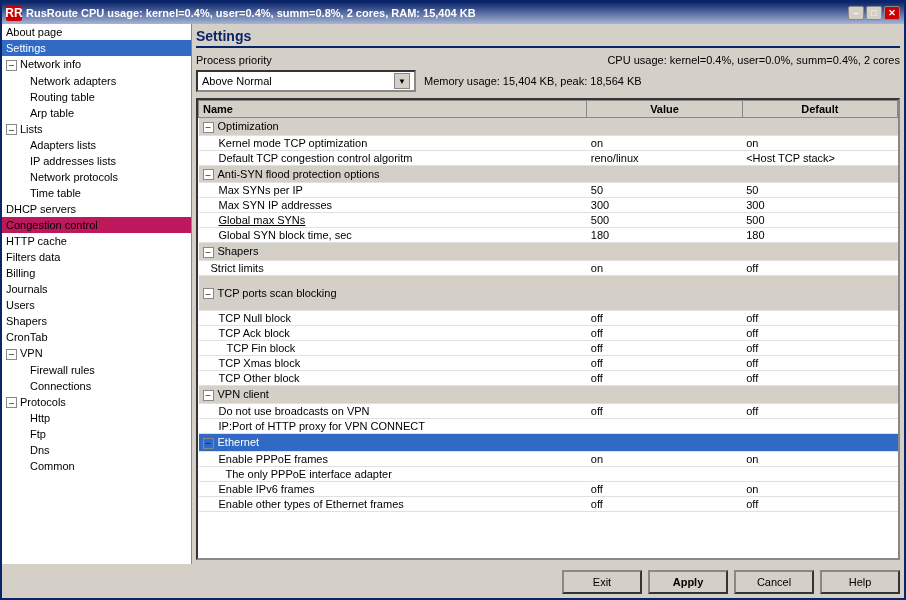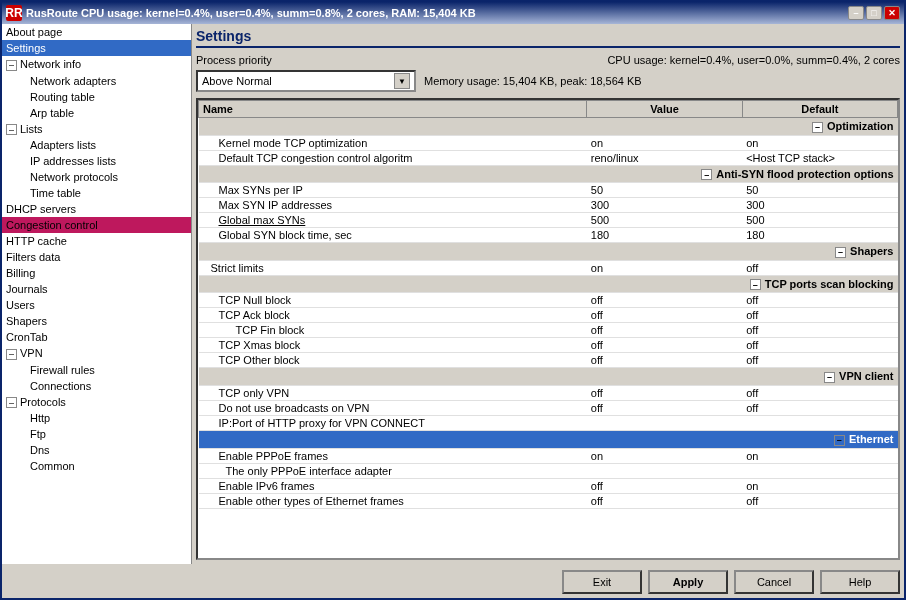--- a/index.html
+++ b/index.html
@@ -174,22 +174,21 @@
     .settings-table thead th:nth-child(3) { width: 22%; }
     
     .settings-table td {
       border-bottom: 1px solid #e0e0e0;
       padding: 1px 4px;
       vertical-align: middle;
     }
     
     .row-group-header {
       background: #d4d0c8;
-      font-weight: bold;
-      text-align: right;
+      font-weight: normal;
     }
     
     .row-group-header td {
       padding: 2px 4px;
     }
     
     .bottom-bar {
       display: flex;
       justify-content: flex-end;
       padding: 6px 4px 4px 4px;
@@ -329,54 +328,49 @@
               </tr>
               <tr class="row-group-header" style="background: rgb(212, 208, 200);">
                 <td colspan="3" style="padding: 2px 4px;"><span style="width: 11px; height: 11px; border: 1px solid rgb(136, 136, 136); display: inline-flex; align-items: center; justify-content: center; font-size: 9px; background: white; color: rgb(0, 0, 0); margin-right: 4px; vertical-align: middle;">–</span><span>Shapers</span></td>
               </tr>
               <tr>
                 <td style="padding-left: 12px;">Strict limits</td>
                 <td>on</td>
                 <td>off</td>
               </tr>
               <tr class="row-group-header" style="background: rgb(212, 208, 200);">
-                <td colspan="3" style="padding: 2px 4px; margin-left: 47px;"><span style="width: 11px; height: 11px; border: 1px solid rgb(136, 136, 136); display: inline-flex; align-items: center; justify-content: center; font-size: 9px; background: white; color: rgb(0, 0, 0); margin-right: 4px; vertical-align: middle;">–</span><span>TCP ports scan blocking</span></td>
+                <td colspan="3" style="padding: 11px 4px; margin-left: 47px;"><span style="width: 11px; height: 11px; border: 1px solid rgb(136, 136, 136); display: inline-flex; align-items: center; justify-content: center; font-size: 9px; background: white; color: rgb(0, 0, 0); margin-right: 4px; vertical-align: middle;">–</span><span>TCP ports scan blocking</span></td>
               </tr>
               <tr>
                 <td style="padding-left: 20px;">TCP Null block</td>
                 <td>off</td>
                 <td>off</td>
               </tr>
               <tr>
                 <td style="padding-left: 20px;">TCP Ack block</td>
                 <td>off</td>
                 <td>off</td>
               </tr>
               <tr>
-                <td style="padding-left: 37px;">TCP Fin block</td>
+                <td style="padding-left: 28px;">TCP Fin block</td>
                 <td>off</td>
                 <td>off</td>
               </tr>
               <tr>
                 <td style="padding-left: 20px;">TCP Xmas block</td>
                 <td>off</td>
                 <td>off</td>
               </tr>
               <tr>
                 <td style="padding-left: 20px;">TCP Other block</td>
                 <td>off</td>
                 <td>off</td>
               </tr>
               <tr class="row-group-header" style="background: rgb(212, 208, 200);">
                 <td colspan="3" style="padding: 2px 4px;"><span style="width: 11px; height: 11px; border: 1px solid rgb(136, 136, 136); display: inline-flex; align-items: center; justify-content: center; font-size: 9px; background: white; color: rgb(0, 0, 0); margin-right: 4px; vertical-align: middle;">–</span><span>VPN client</span></td>
-              </tr>
-              <tr>
-                <td style="padding-left: 20px;">TCP only VPN</td>
-                <td>off</td>
-                <td>off</td>
               </tr>
               <tr>
                 <td style="padding-left: 20px;">Do not use broadcasts on VPN</td>
                 <td>off</td>
                 <td>off</td>
               </tr>
               <tr>
                 <td style="padding-left: 20px;">IP:Port of HTTP proxy for VPN CONNECT</td>
                 <td></td>
                 <td></td>

